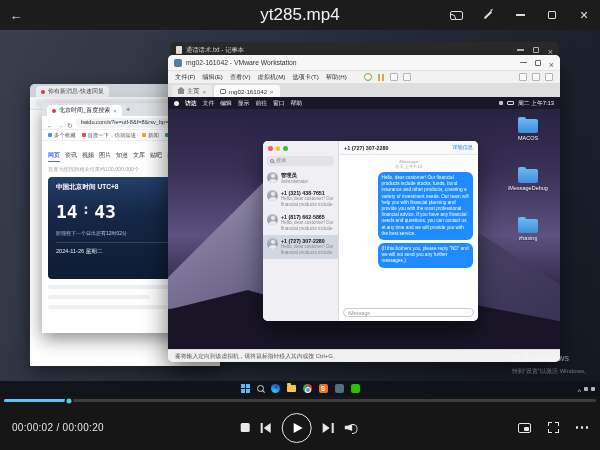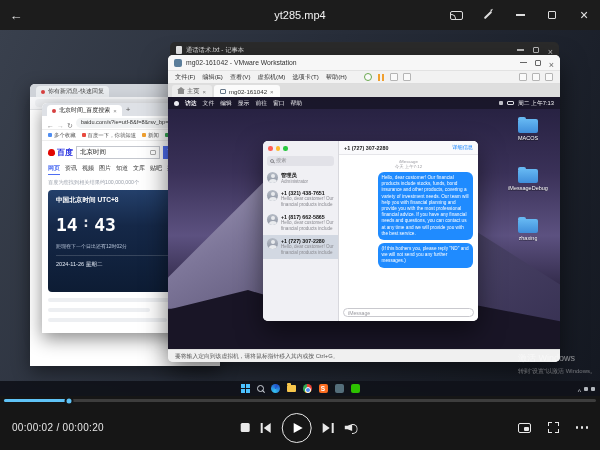--- a/index.html
+++ b/index.html
@@ -3,21 +3,21 @@
 <meta charset="utf-8">
 <style>
   *{box-sizing:border-box;margin:0;padding:0}
   html,body{width:600px;height:450px;overflow:hidden;background:#000}
   body{font-family:"Liberation Sans","DejaVu Sans",sans-serif}
   .app{width:600px;height:450px;display:flex;flex-direction:column;background:#141414;position:relative}
 
   
   .titlebar{height:30px;background:#1c1c1c;display:flex;align-items:center;position:relative;flex:0 0 auto}
   .tb-btn{width:32px;height:30px;display:flex;align-items:center;justify-content:center;cursor:pointer;color:#e4e4e4}
-  .tb-title{position:absolute;left:50%;transform:translateX(-50%);font-size:11px;color:#f2f2f2}
+  .tb-title{position:absolute;left:50%;transform:translateX(-50%);font-size:17px;color:#f2f2f2}
   .tb-right{margin-left:auto;display:flex;height:100%}
   .g-back::before{content:"\2190";font-size:13px;color:#e4e4e4}
   .g-close::before{content:"\00D7";font-size:14px;color:#e4e4e4;line-height:1}
   .ic-cast{width:13px;height:9px;border:1.2px solid #ddd;border-radius:2px;position:relative}
   .ic-cast::after{content:"";position:absolute;left:0;bottom:0;width:4px;height:4px;border-top:1.2px solid #ddd;border-right:1.2px solid #ddd;border-top-right-radius:5px}
   .ic-pen{width:10px;height:2px;background:#ddd;transform:rotate(-45deg);border-radius:1px;position:relative}
   .ic-pen::after{content:"";position:absolute;right:-3px;top:-0.8px;border-left:3.5px solid #ddd;border-top:1.8px solid transparent;border-bottom:1.8px solid transparent}
   .ic-min{width:9px;height:1.5px;background:#ddd}
   .ic-max{width:8px;height:8px;border:1.2px solid #ddd;border-radius:1px}
 
@@ -166,21 +166,21 @@
   .tk-folder::before{content:"";position:absolute;top:-2px;left:0;width:4px;height:2px;background:#f7c64c;border-radius:1px 1px 0 0}
   .tk-chrome{width:9px;height:9px;border-radius:50%;background:conic-gradient(#ea4335 0 33%,#fbbc05 33% 60%,#34a853 60% 100%);position:relative}
   .tk-chrome::after{content:"";position:absolute;left:2.5px;top:2.5px;width:4px;height:4px;border-radius:50%;background:#4e8df2;border:0.8px solid #fff}
   .tk-sogou{width:9px;height:9px;border-radius:2px;background:#fb6d20;color:#fff;font-size:6.5px;font-weight:bold}
   .tk-vm{width:9px;height:9px;border-radius:2px;background:#546e7a}
   .tk-wechat{width:9px;height:9px;border-radius:2px;background:#2dc100}
   .tk-tray{position:absolute;right:5px;display:flex;gap:3px;align-items:center}
   .g-chev::before{content:"^";font-size:7px;color:#cfd3da}
   .tray-sq{width:4px;height:4px;background:#cfd3da;border-radius:1px;opacity:.85}
 
-  .watermark{position:absolute;right:4px;bottom:20px;z-index:9;color:rgba(255,255,255,.5)}
+  .watermark{position:absolute;right:10px;bottom:20px;z-index:9;color:rgba(255,255,255,.5)}
   .wm1{font-size:9px}
   .wm2{font-size:6px;margin-top:2px;color:rgba(255,255,255,.38)}
 
   
   .controls{flex:0 0 auto;height:54px;background:#161616;position:relative;padding-top:9px}
   .seek{position:absolute;top:0;left:0;right:0;height:9px;display:flex;align-items:center;padding:0 4px;cursor:pointer}
   .track{flex:1;height:3px;background:#3d3d3d;border-radius:2px;position:relative}
   .fill{position:absolute;left:0;top:0;bottom:0;width:11%;background:#5fc3f7;border-radius:2px}
   .thumb{position:absolute;left:11%;top:50%;transform:translate(-50%,-50%);width:9px;height:9px;border-radius:50%;background:#5fc3f7;border:2px solid #161616}
   .ctl-row{display:flex;align-items:center;height:45px;padding:0 12px;position:relative}
@@ -290,33 +290,20 @@
         <span class="bm">
             <i></i>
             <span>地图</span>
           </span>
         <span class="bm">
             <i></i>
             <span>贴吧</span>
           </span>
       </div>
       <div class="baidu-body">
-        <div class="bd-top">
-          <div class="bd-logo">
-            <i class="bd-paw"></i>
-            <span class="bd-word">百度</span>
-          </div>
-          <div class="bd-box">
-            <span>北京时间</span>
-            <i class="bd-cam"></i>
-          </div>
-          <div class="bd-btn">
-              <span>百度一下</span>
-            </div>
-        </div>
         <div class="bd-nav">
           <span>网页</span>
           <span>资讯</span>
           <span>视频</span>
           <span>图片</span>
           <span>知道</span>
           <span>文库</span>
           <span>贴吧</span>
           <span>采购</span>
           <span>地图</span>

